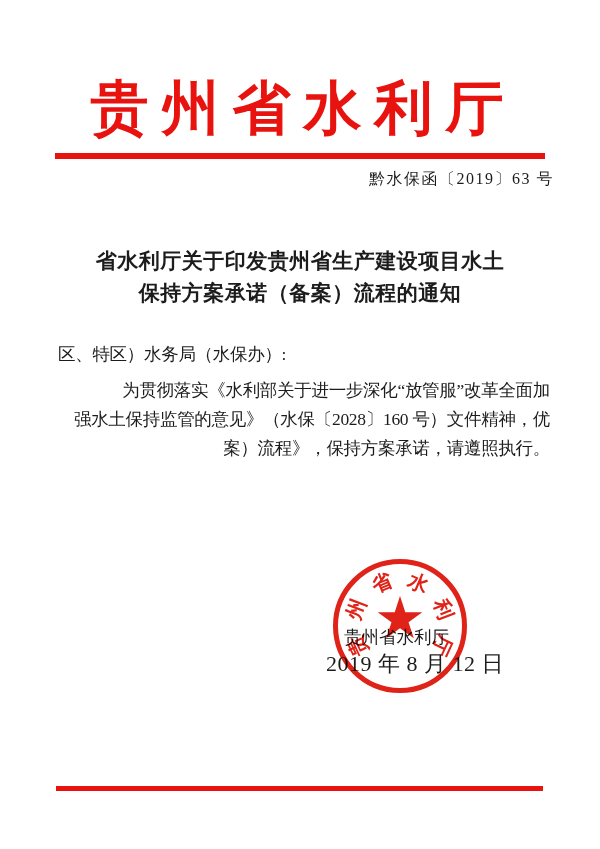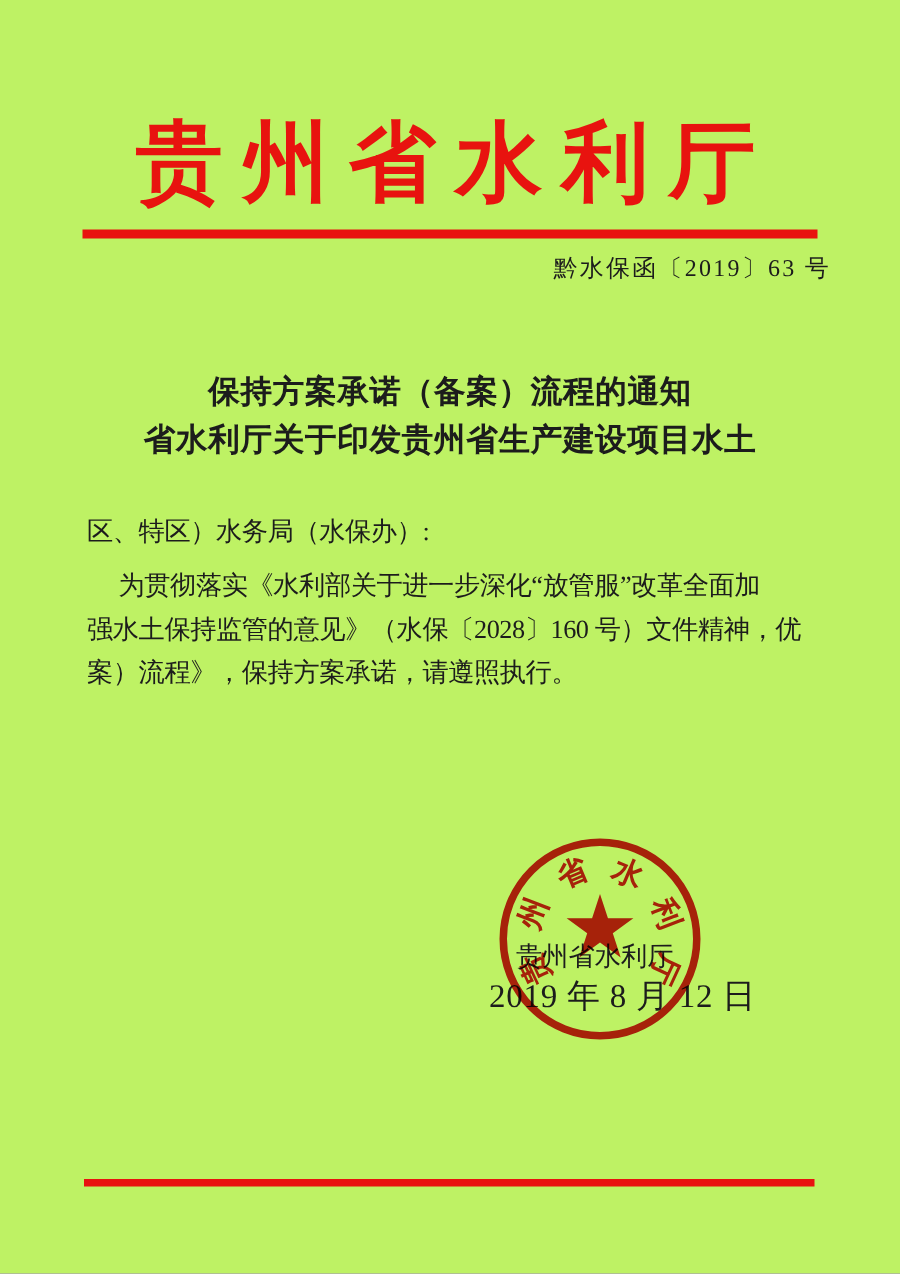--- a/index.html
+++ b/index.html
@@ -1,18 +1,18 @@
 <!DOCTYPE html>
 <html><head>
 <meta charset="utf-8">
 <style>
   html,body{margin:0;padding:0;background:#9a9a9a;}
   #page{
     position:relative;width:600px;height:849px;margin:0 auto;
-    background:#bef264;overflow:hidden;
+    background:#ffffff;overflow:hidden;
     font-family:"Liberation Serif","DejaVu Serif",serif;
     color:#1c1c1c;
   }
   
   .agency{
     position:absolute;top:72px;left:0;right:0;
     text-align:center;
     color:#e8130f;font-size:58px;font-weight:bold;
     letter-spacing:13px;margin-left:7px;line-height:74px;
     white-space:nowrap;
@@ -31,21 +31,21 @@
     text-align:center;font-size:21px;font-weight:bold;
     line-height:32px;letter-spacing:0.5px;
   }
   
   .body-block{
     position:absolute;left:58px;top:339px;width:492px;
     font-size:17.5px;
   }
   .addressee .body-line{line-height:31px;white-space:nowrap;letter-spacing:-0.3px;}
   .paragraph{margin-top:6px;}
-  .paragraph .body-line{line-height:29px;white-space:nowrap;letter-spacing:-0.3px;}
+  .paragraph .body-line{line-height:29px;white-space:nowrap;letter-spacing:-0.3px;text-align:right;}
   .paragraph .body-line.indent{text-indent:21px;}
   
   .sig-agency{
     position:absolute;left:344px;top:625px;
     font-size:17.5px;white-space:nowrap;z-index:2;
   }
   .sig-date{
     position:absolute;left:326px;top:649px;
     font-size:22px;letter-spacing:0.5px;white-space:nowrap;z-index:2;
   }
@@ -81,22 +81,22 @@
 
 <div id="page">
 
   <div class="agency">贵州省水利厅</div>
 
   <div class="rule-top"></div>
 
   <div class="doc-number">黔水保函〔2019〕63 号</div>
 
   <div class="title">
+    <div>省水利厅关于印发贵州省生产建设项目水土</div>
     <div>保持方案承诺（备案）流程的通知</div>
-    <div>省水利厅关于印发贵州省生产建设项目水土</div>
   </div>
 
   <div class="body-block">
     <div class="addressee">
       <div class="body-line">区、特区）水务局（水保办）:</div>
     </div>
     <div class="paragraph">
       <div class="body-line indent">为贯彻落实《水利部关于进一步深化“放管服”改革全面加</div>
       <div class="body-line">强水土保持监管的意见》（水保〔2028〕160 号）文件精神，优</div>
       <div class="body-line">案）流程》，保持方案承诺，请遵照执行。</div>

